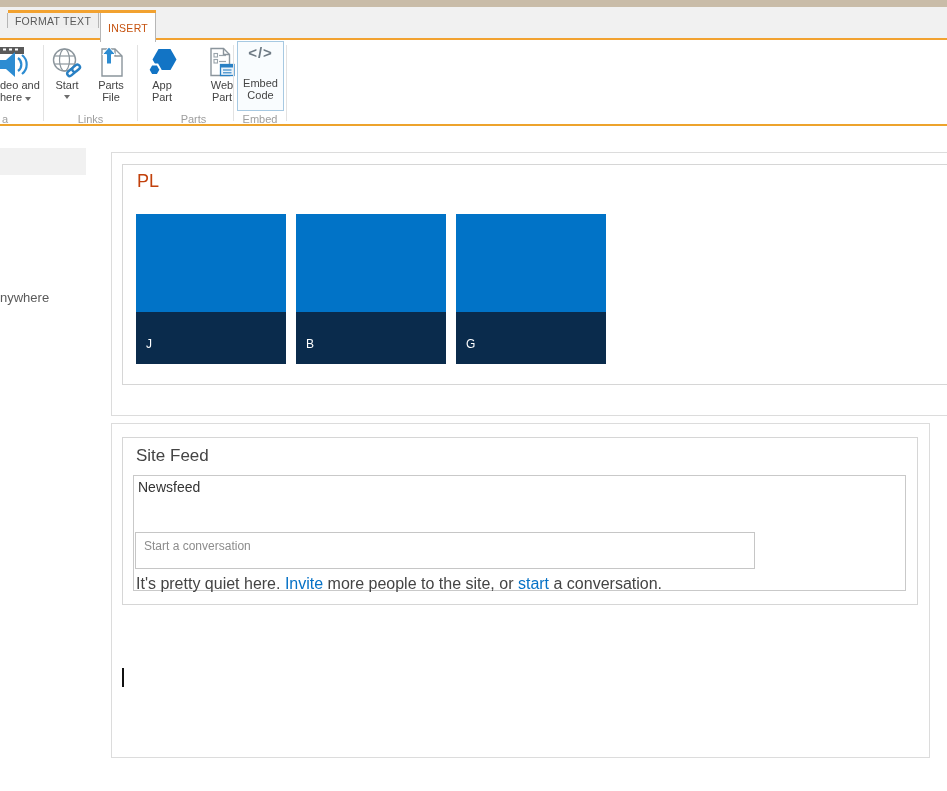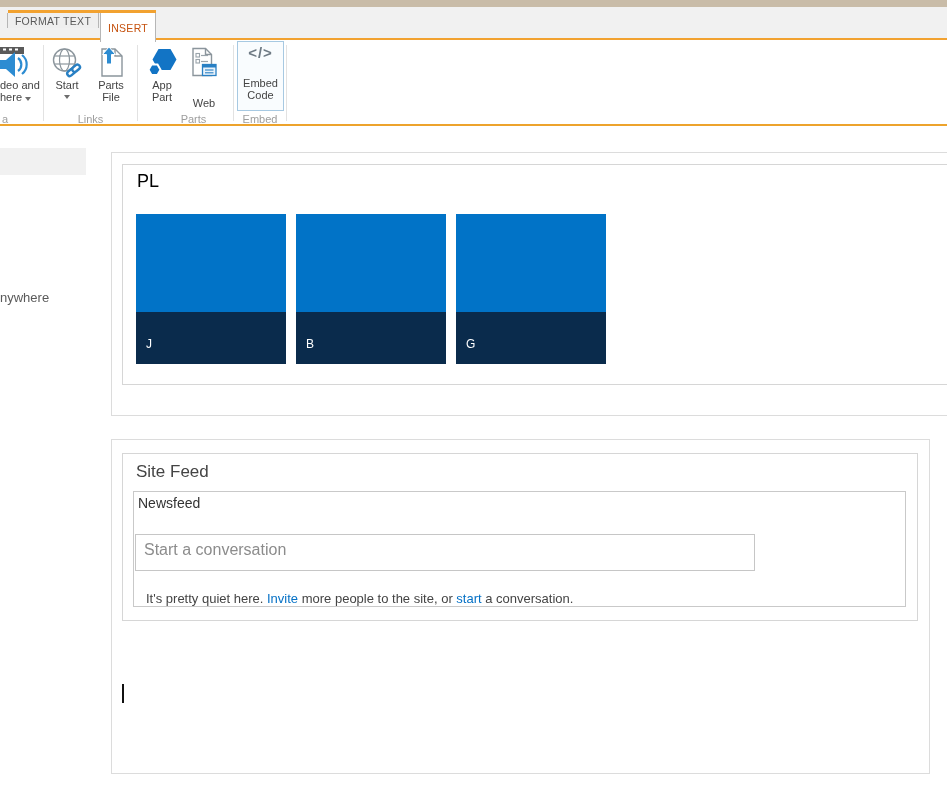--- a/index.html
+++ b/index.html
@@ -27,53 +27,53 @@
   .rbtn .ric { height:34px; display:flex; align-items:flex-start; justify-content:center; margin-top:2px; }
   .rbtn .rlbl { margin-top:0; }
   .caret { display:inline-block; width:0; height:0; border-left:3px solid transparent;
            border-right:3px solid transparent; border-top:4px solid #6d6d6d; }
   .caret-block { display:block; margin:3px auto 0; }
   .rbtn-va { left:0; width:43px; overflow:hidden; align-items:flex-start; text-align:left; }
   .rbtn-va .ric { margin-left:-2px; }
   .rbtn-link { left:48px; width:38px; }
   .rbtn-upload { left:86px; width:50px; }
   .rbtn-app { left:141px; width:42px; }
-  .rbtn-web { left:183px; width:42px;gap:18px; }
+  .rbtn-web { left:201px; width:42px; }
   .rbtn-embed { left:237px; top:1px; width:47px; height:70px; border:1px solid #a7c9e2; background:#f9fcfe; }
   .rbtn-embed .ric { margin-top:5px; height:31px; }
   .embed-glyph { font-size:15px; color:#6e7a84; letter-spacing:1px; font-weight:bold; }
   .grouplabel { position:absolute; top:73px; font-size:11px; color:#9d9d9d; text-align:center; }
   .gl-media { left:2px; }
   .gl-links { left:44px; width:93px; }
   .gl-parts { left:146px; width:95px; }
   .gl-embed { left:234px; width:52px; }
 
   
   .page { position:absolute; left:0; top:128px; width:947px; height:663px; background:#fff; overflow:hidden; }
   .side-box { position:absolute; left:0; top:20px; width:86px; height:27px; background:#f1f1f1; }
   .side-text { position:absolute; left:0; top:162px; font-size:13px; color:#5a5a5a; }
 
   .zone1 { position:absolute; left:111px; top:24px; width:900px; height:264px; border:1px solid #dcdcdc; }
   .pl-box { position:absolute; left:10px; top:11px; width:900px; height:221px; border:1px solid #d6d6d6; }
-  .pl-title { position:absolute; left:14px; top:6px; font-size:18px; font-weight:300; color:#000000;text-align:center; }
+  .pl-title { position:absolute; left:14px; top:6px; font-size:18px; font-weight:300; color:#c2410c;text-align:center; }
   .tiles { position:absolute; left:13px; top:49px; display:flex; gap:10px; }
   .tile { width:150px; height:150px; background:#0173c7; position:relative; cursor:pointer; }
   .tile-band { position:absolute; left:0; bottom:0; width:100%; height:52px; background:#0a2b4c; }
   .tile-label { position:absolute; left:10px; bottom:13px; color:#fff; font-size:12px; }
 
-  .zone2 { position:absolute; left:111px; top:295px; width:819px; height:335px; border:1px solid #dcdcdc;margin-top:16px; }
+  .zone2 { position:absolute; left:111px; top:295px; width:819px; height:335px; border:1px solid #dcdcdc; }
   .sf-box { position:absolute; left:10px; top:13px; width:796px; height:168px; border:1px solid #d6d6d6; }
   .sf-title { position:absolute; left:13px; top:8px; font-size:17px; font-weight:300; color:#444; }
   .nf-box { position:absolute; left:10px; top:37px; width:773px; height:116px; border:1px solid #c9c9c9; }
   .nf-title { position:absolute; left:4px; top:3px; font-size:14px; font-weight:300; color:#333; }
-  .composer { position:absolute; left:1px; top:42px; width:620px; height:37px; border:1px solid #c6c6c6;
+  .composer { position:absolute; left:1px; top:56px; width:620px; height:37px; border:1px solid #c6c6c6;
               background:#fff; resize:none; outline:none; font-family:"Liberation Sans",sans-serif;
-              font-size:16px; padding:6px 8px; color:#444; }
+              font-size:12px; padding:6px 8px; color:#444; }
   .composer::placeholder { color:#8c8c8c; opacity:1; }
-  .quiet { position:absolute; left:12px; top:99px; font-size:13px; color:#444; white-space:nowrap; }
+  .quiet { position:absolute; left:2px; top:99px; font-size:16px; color:#444; white-space:nowrap; }
   .quiet a { color:#0571c6; text-decoration:none; }
   .txt-cursor { position:absolute; left:10px; top:244px; width:2px; height:19px; background:#111; }
 
   svg { display:block; }
 </style>
 </head>
 <body>
 
 <div class="suite-strip"></div>
 <div class="tab-strip">

